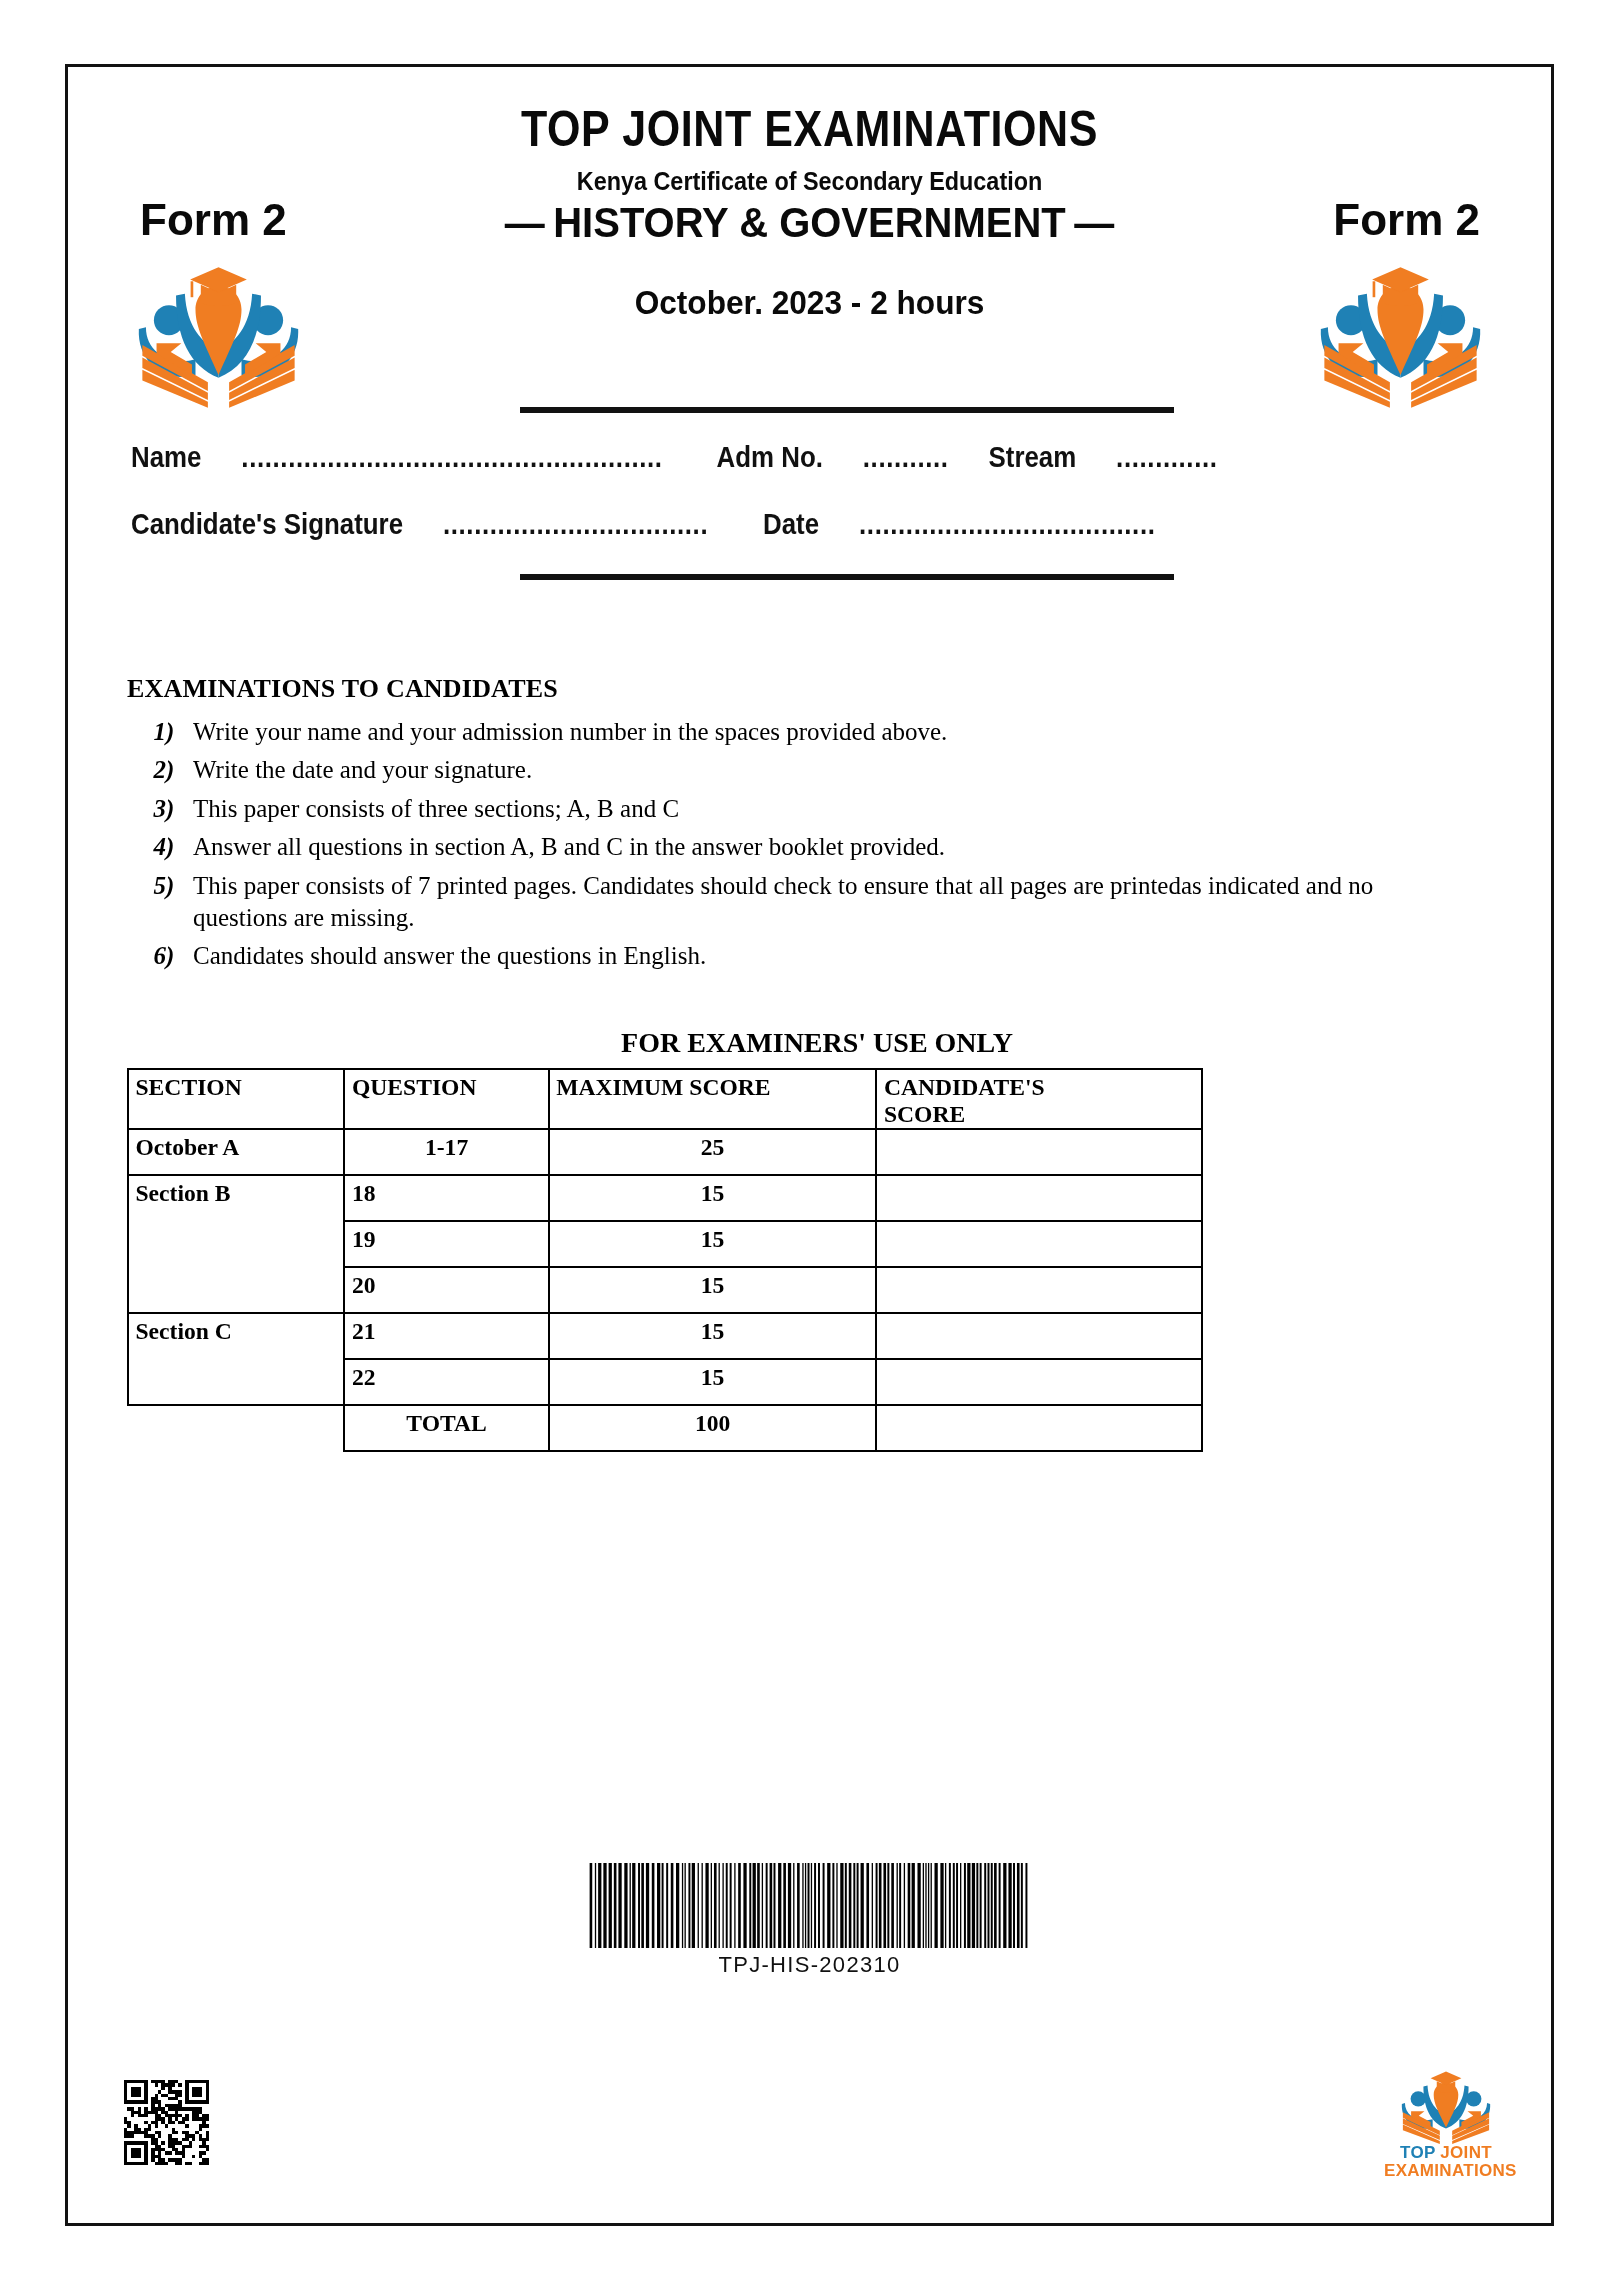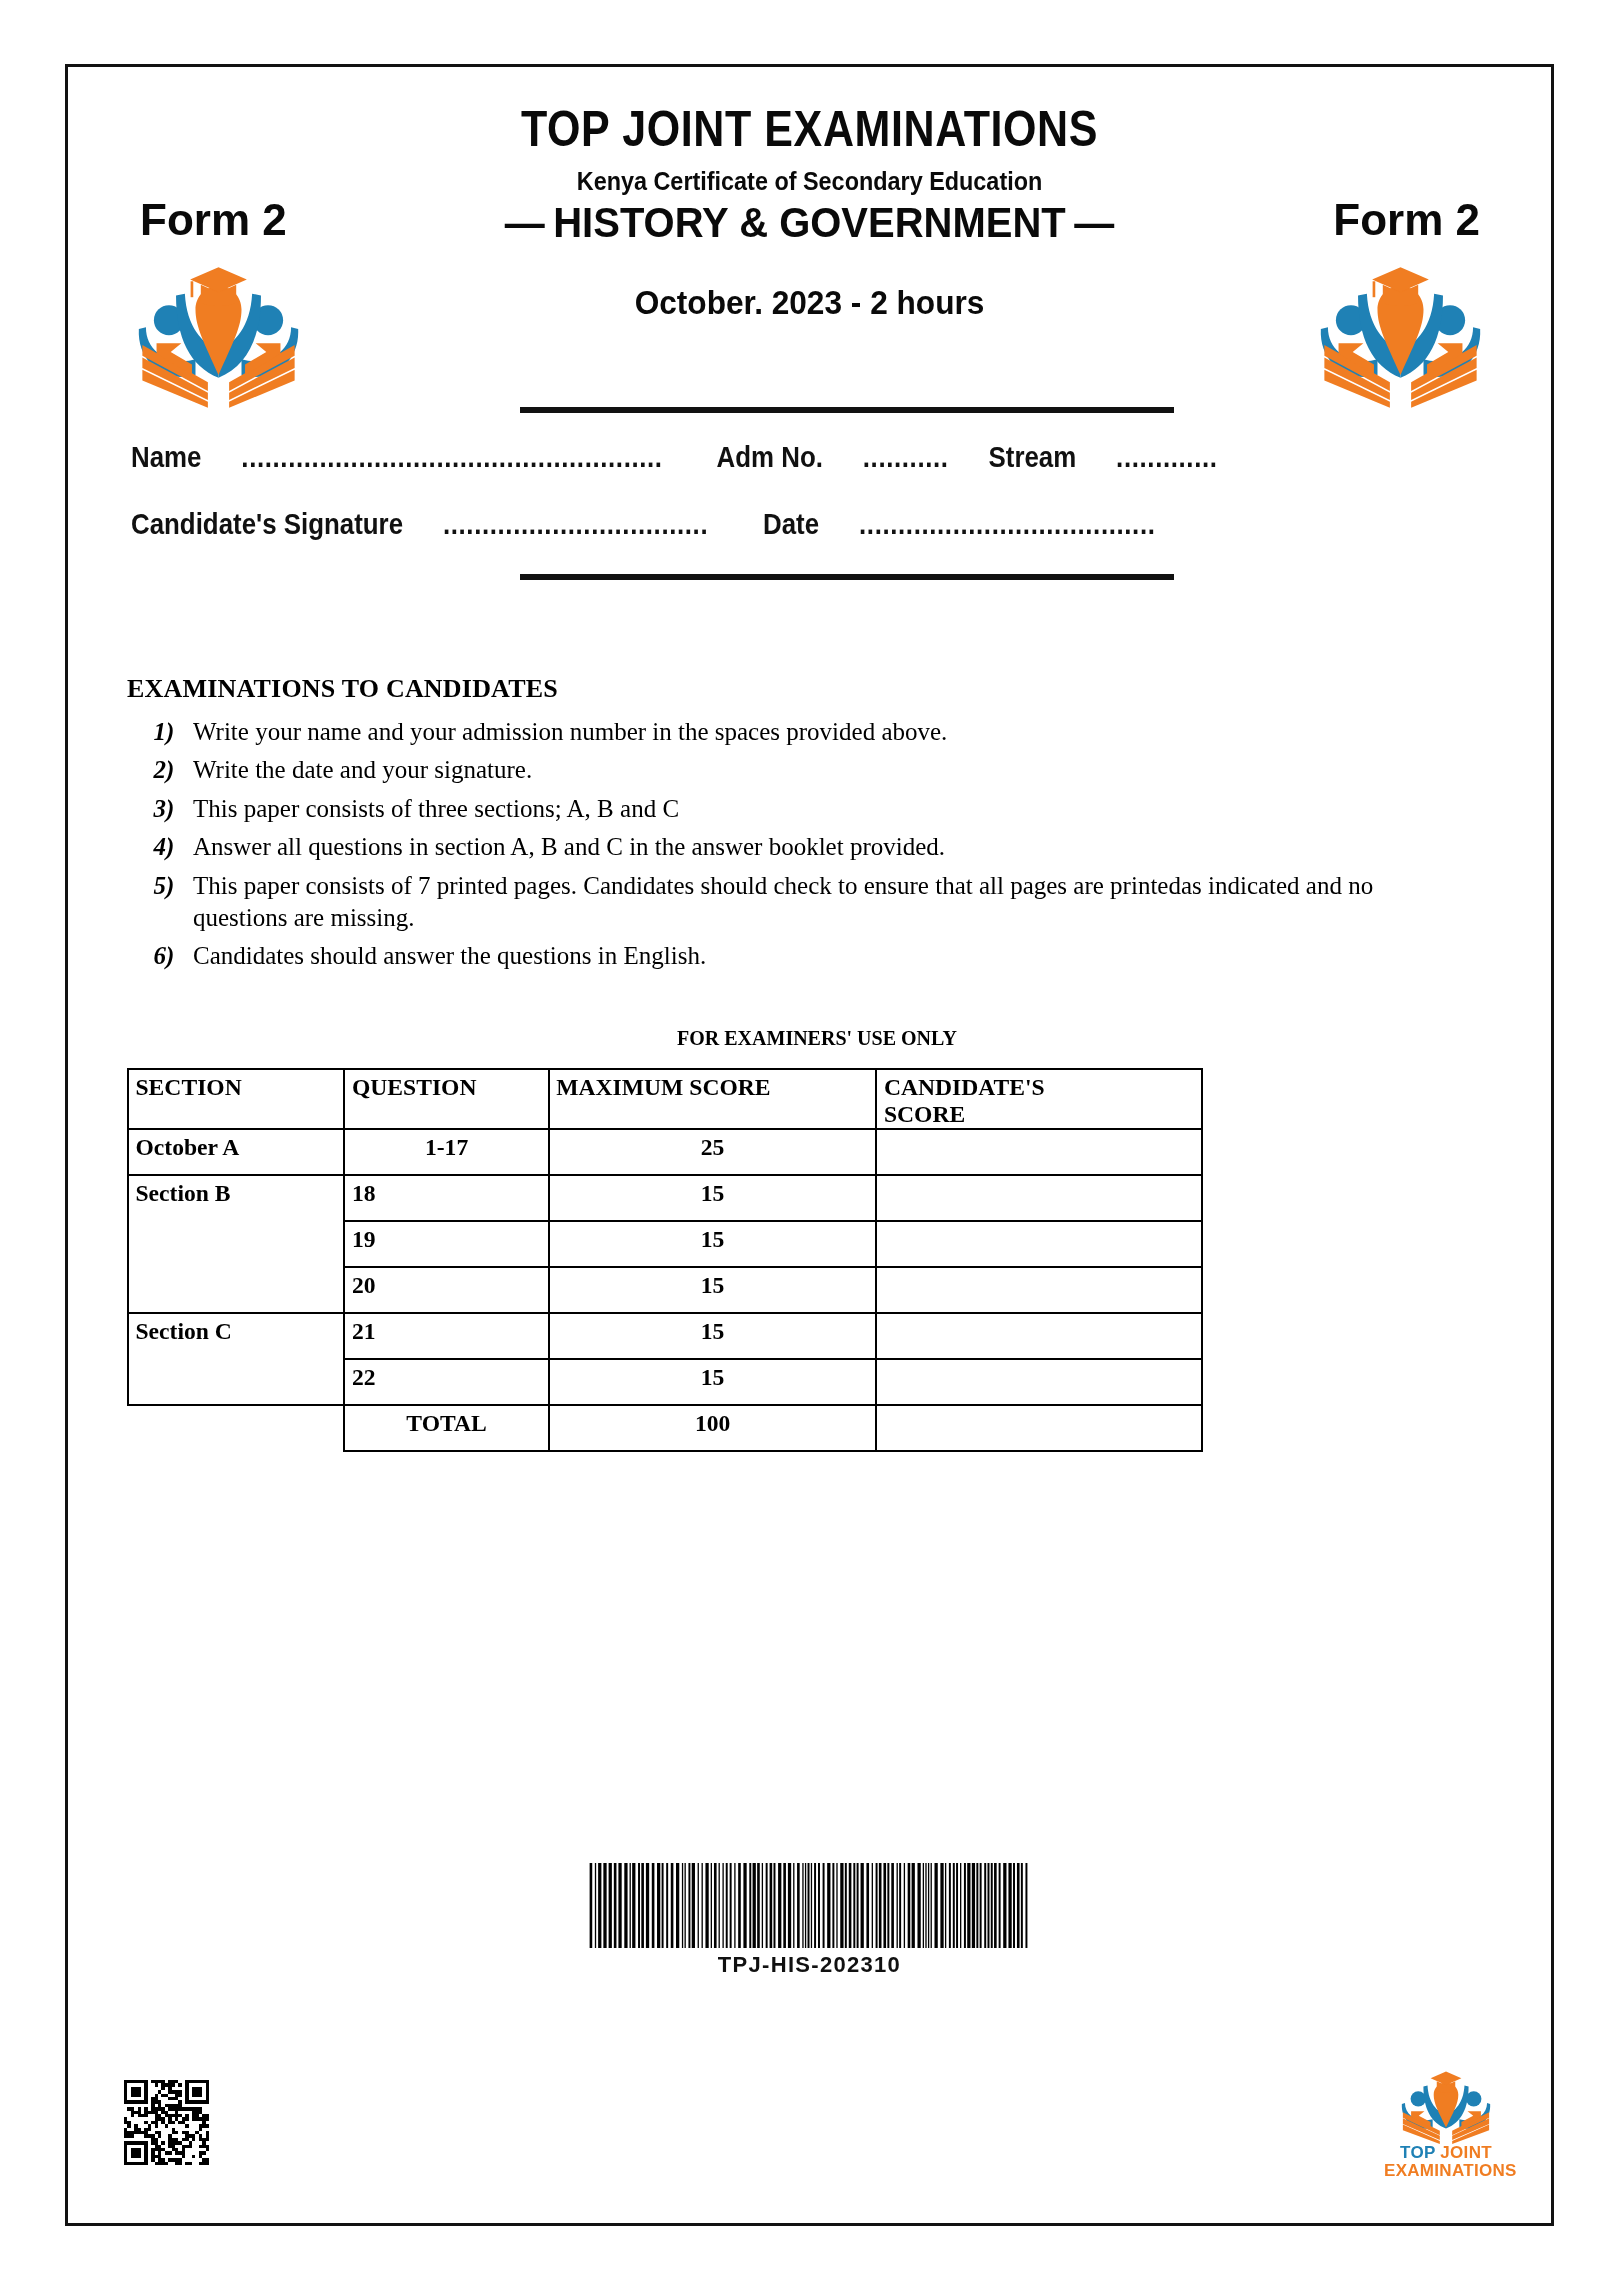--- a/index.html
+++ b/index.html
@@ -167,21 +167,21 @@
   .instr-txt b { font-weight: 400; }
 
   
   .tbl-caption {
     position: absolute;
     left: 15px; right: 0;
     top: 960px;
     text-align: center;
     font-family: "Liberation Serif", serif;
     font-weight: 700;
-    font-size: 20px;
+    font-size: 28px;
     color: #000;
   }
   table.examtbl {
     position: absolute;
     left: 59px;
     top: 1001px;
     width: 1076px;
     border-collapse: collapse;
     font-family: "Liberation Serif", serif;
     font-weight: 700;
@@ -218,21 +218,20 @@
     margin: 0 auto;
     height: 85px;
     width: 445px;
   }
   .barcode-label {
     margin-top: 3.9px;
     font-family: "Liberation Sans", sans-serif;
     font-size: 22px;
     letter-spacing: 1.3px;
     color: #111;
-    font-weight: bold;
   }
 
   
   .qr-box {
     position: absolute;
     left: 56px;
     bottom: 58px;
     width: 85px;
     height: 85px;
   }

